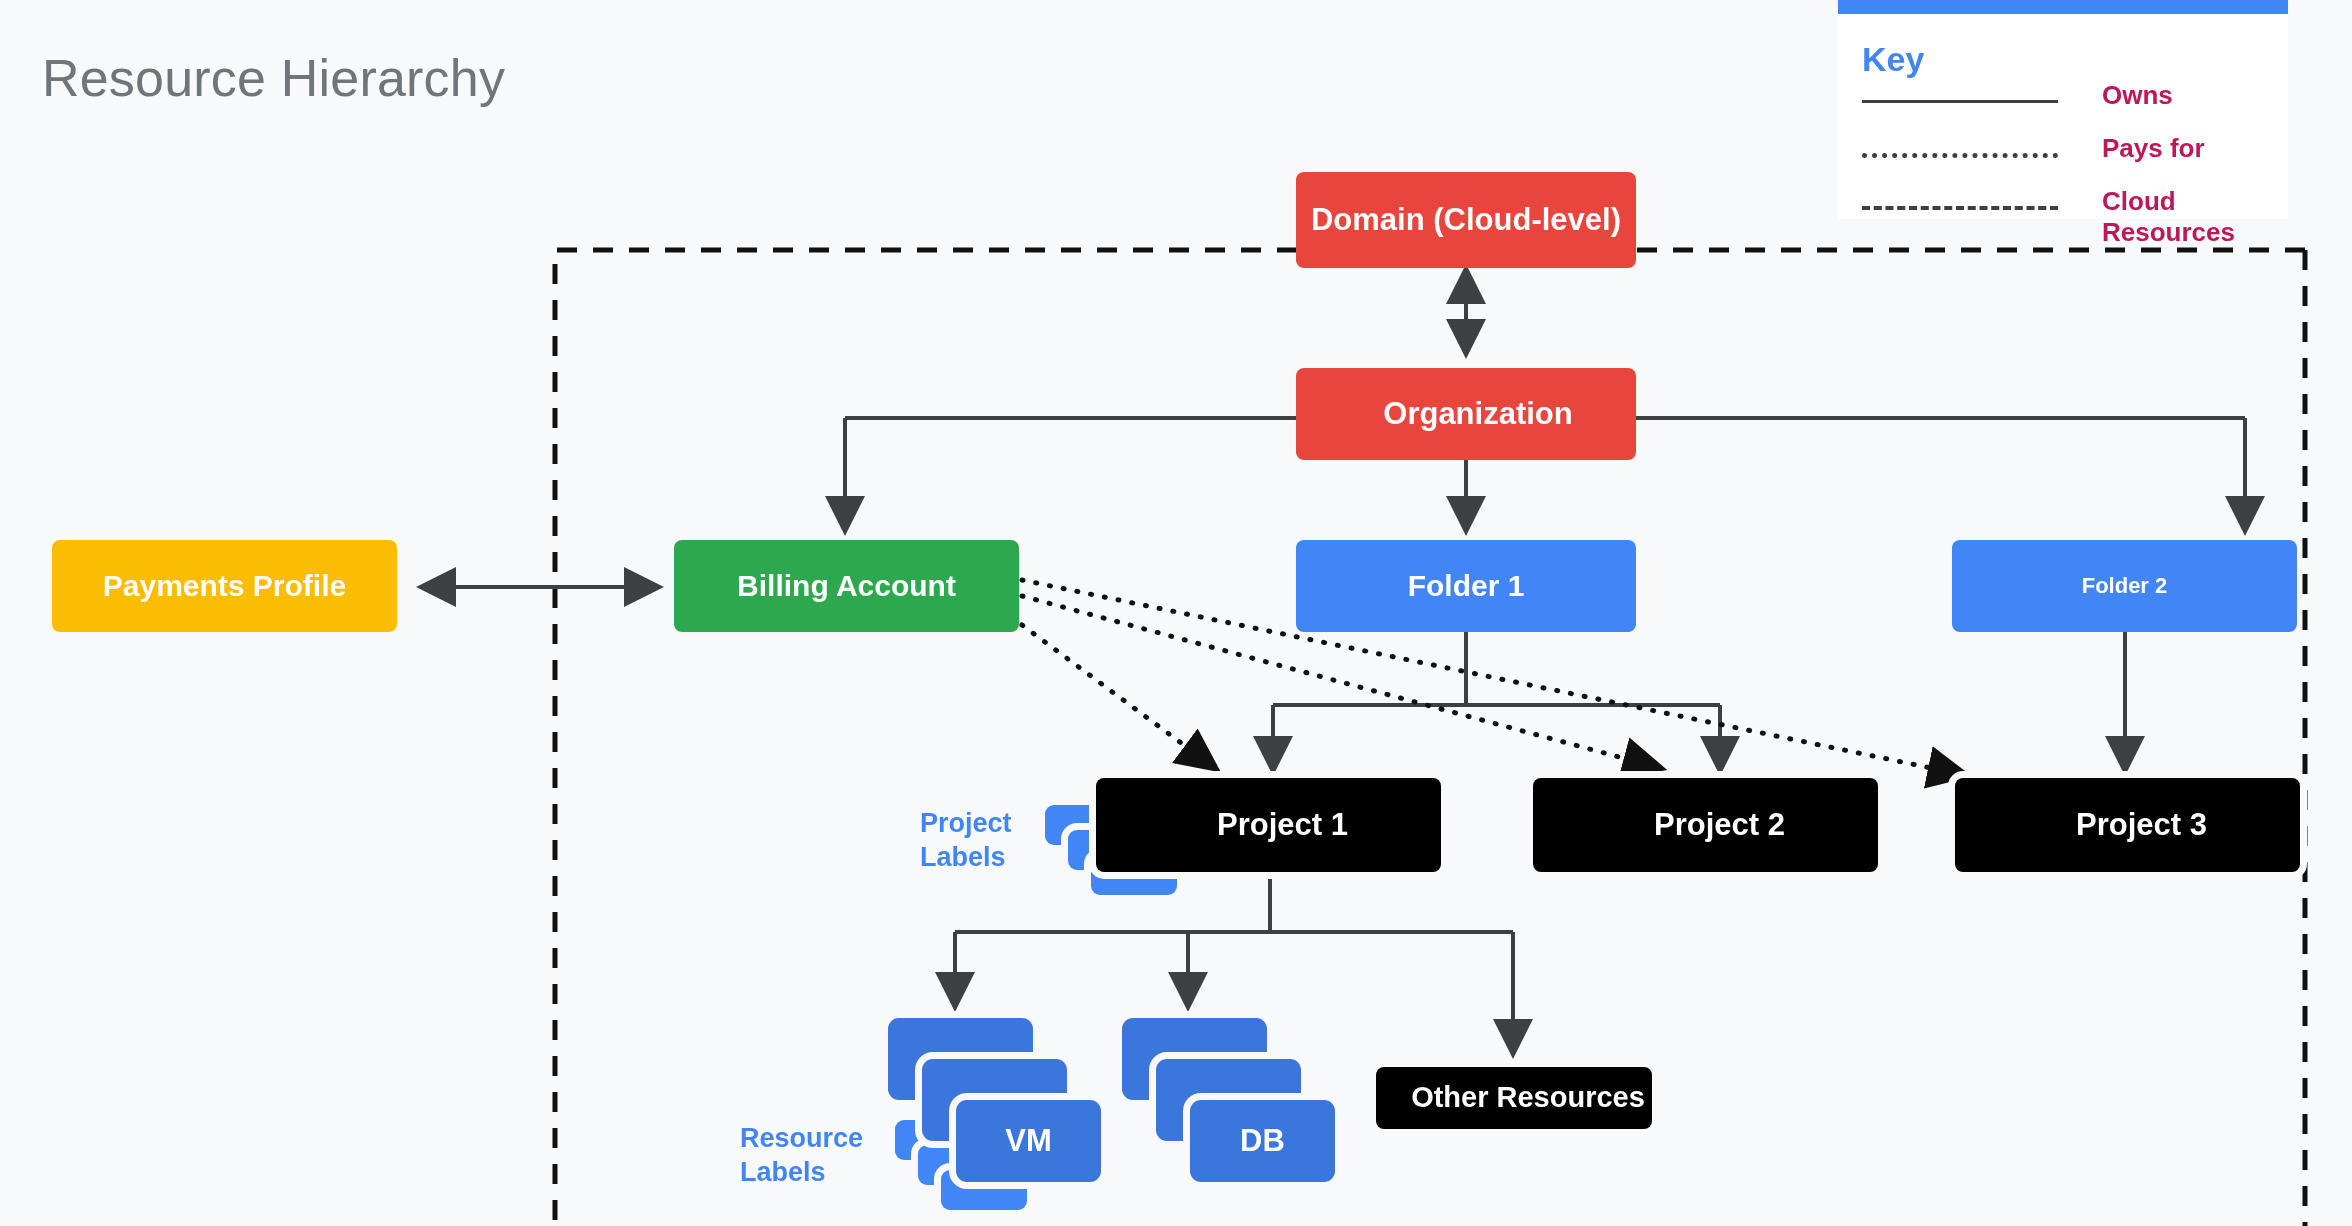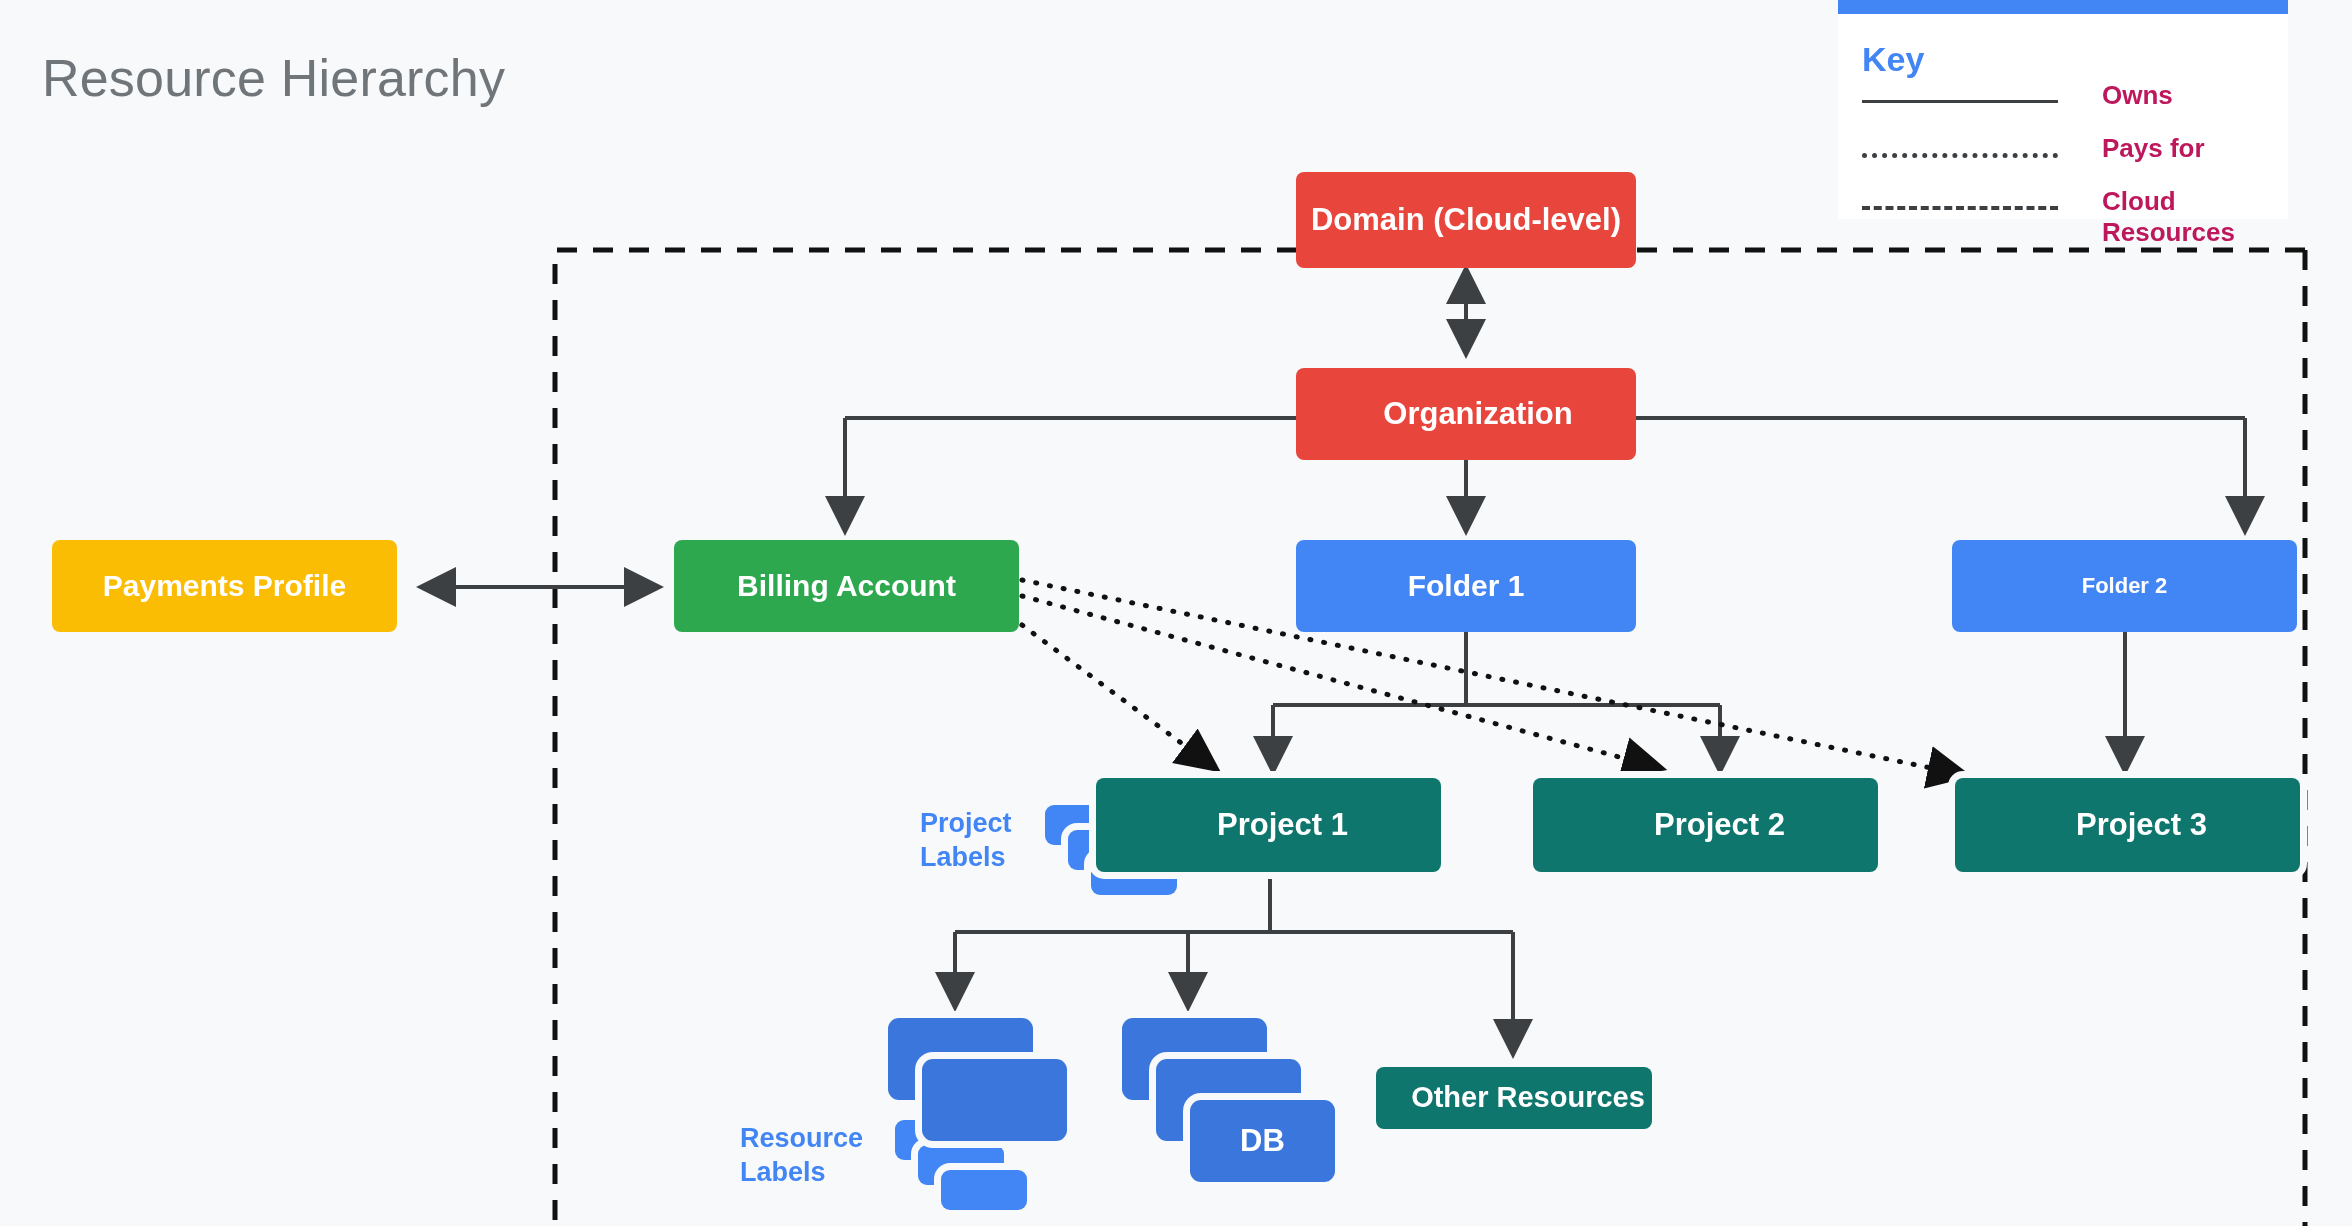--- a/index.html
+++ b/index.html
@@ -27,21 +27,21 @@
     border-radius:8px;
     color:#ffffff;font-weight:bold;
     text-align:right;line-height:1.15;
     box-sizing:border-box;
     z-index:5;
   }
   .node.red{background:#e8453c;}
   .node.green{background:#2ea84f;}
   .node.yellow{background:#fbbc04;}
   .node.lblue{background:#4285f4;}
-  .node.dblue{background:#0f766e;padding-left:28px;}
+  .node.dblue{background:#000000;padding-left:28px;}
   .node.white-ring{box-shadow:0 0 0 7px #f7f9fa;}
 
   
   .chipstack{position:absolute;z-index:4;}
   .chip{
     position:absolute;background:#4285f4;border-radius:9px;
     box-shadow:0 0 0 7px #f7f9fa;
   }
   .sidelabel{
     position:absolute;color:#4285f4;font-weight:bold;
@@ -187,20 +187,23 @@
 
   <div class="chipstack" style="left:895px;top:1120px;width:140px;height:110px;">
     <div class="chip" style="left:0px;top:0px;width:86px;height:40px;"></div>
     <div class="chip" style="left:23px;top:25px;width:86px;height:40px;"></div>
     <div class="chip" style="left:46px;top:50px;width:86px;height:40px;"></div>
   </div>
 
   <div class="cardstack" style="left:888px;top:1018px;width:240px;height:170px;">
     <div class="card" style="left:0px;top:0px;width:145px;height:82px;"></div>
     <div class="card" style="left:34px;top:41px;width:145px;height:82px;"></div>
+    <div class="card front" style="left:68px;top:82px;width:145px;height:82px;">
+      <span>VM</span>
+    </div>
   </div>
 
   <div class="cardstack" style="left:1122px;top:1018px;width:240px;height:170px;">
     <div class="card" style="left:0px;top:0px;width:145px;height:82px;"></div>
     <div class="card" style="left:34px;top:41px;width:145px;height:82px;"></div>
     <div class="card front" style="left:68px;top:82px;width:145px;height:82px;">
       <span>DB</span>
     </div>
   </div>
 

